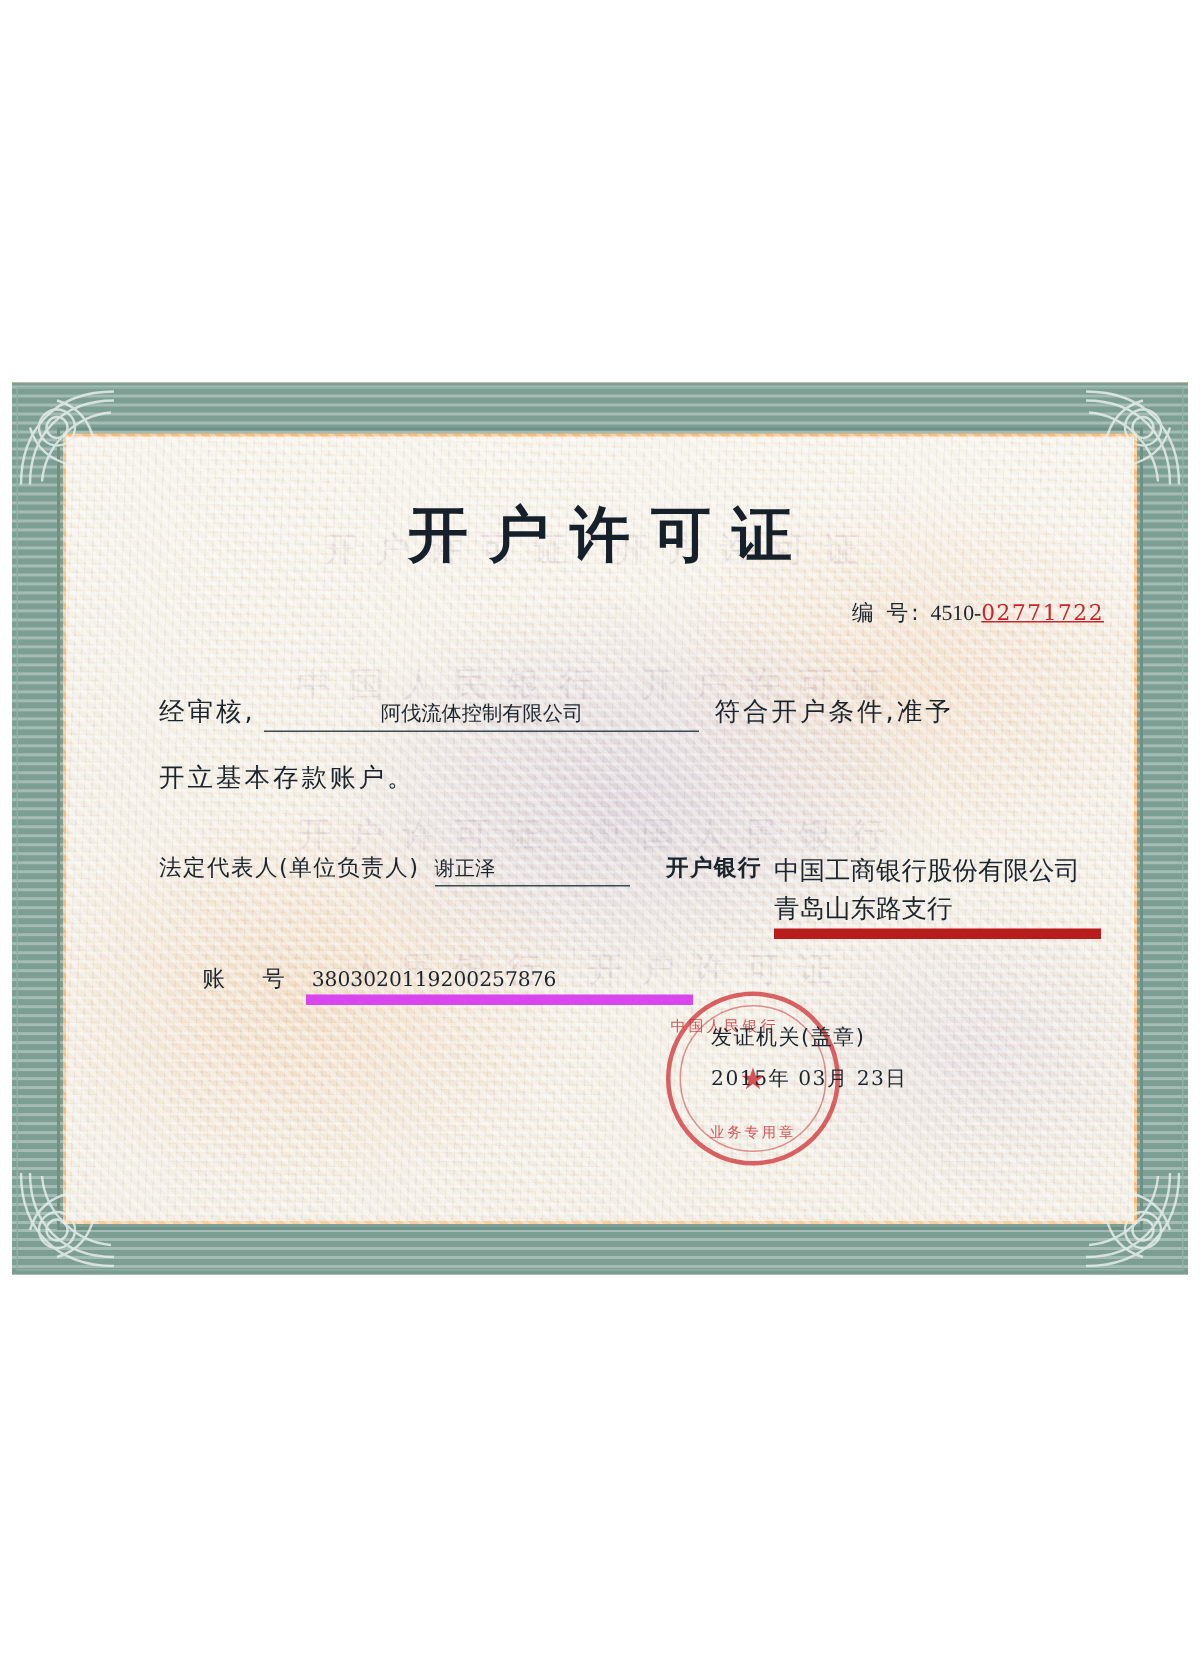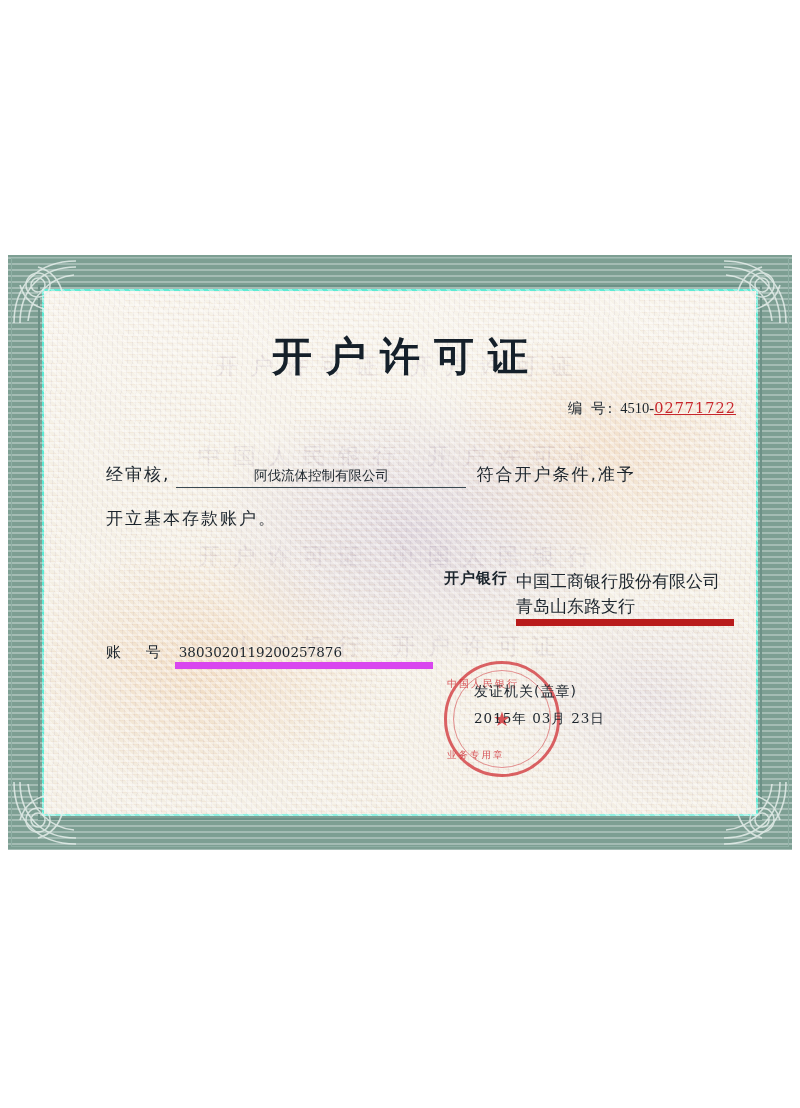--- a/index.html
+++ b/index.html
@@ -15,21 +15,21 @@
     overflow: hidden;
   }
 
   
   #certificate {
     position: absolute;
     left: 8px;
     top: 255px;
     width: 784px;
     height: 595px;
-    background: #5eead4;
+    background: #fdba74;
     box-sizing: border-box;
   }
 
   
   .border-band {
     position: absolute;
     inset: 0;
     box-sizing: border-box;
     border: 34px solid #7d9f93;
     border-image: none;
@@ -196,21 +196,21 @@
     width: 218px;
     margin-left: 8px;
     vertical-align: top;
     font-size: 17px;
     line-height: 1.45;
     border-bottom: 7px solid #b91c1c;
     padding-bottom: 1px;
   }
 
   #account-row { left: 62px; top: 352px; font-size: 15px; }
-  #account-row .label { letter-spacing: 10px; }
+  #account-row .label { letter-spacing: 10px; margin-left: 29px; }
   #account-row .value {
     display: inline-block;
     min-width: 250px;
     margin-left: 4px;
     border-bottom: 7px solid #d946ef;
     padding: 0 4px 2px 4px;
     font-family: "DejaVu Serif", serif;
     font-size: 13.5px;
   }
 
@@ -254,20 +254,21 @@
   #seal .seal-top {
     position: absolute;
     left: 0; right: 0; top: 13px;
     text-align: left;
     font-size: 10px;
     letter-spacing: 2px;
   }
   #seal .seal-bottom {
     position: absolute;
     left: 0; right: 0; bottom: 12px;
+    text-align: center;
     font-size: 9.5px;
     letter-spacing: 2px;
   }
 </style>
 </head>
 <body>
 
 <div id="certificate">
 
   <div id="paper">
@@ -334,20 +335,23 @@
     <div class="row" id="number-row">
       <span class="label">编 号:</span><span class="prefix">4510-</span><span class="serial">02771722</span>
     </div>
 
     <div class="row" id="clause-line1">
       <span class="lead">经审核,</span><span class="company">阿伐流体控制有限公司</span><span class="tail">符合开户条件,准予</span>
     </div>
 
     <div class="row" id="clause-line2">开立基本存款账户。</div>
 
+    <div class="row" id="rep-row">
+      <span class="label">法定代表人(单位负责人)</span><span class="value">谢正泽</span>
+    </div>
 
     <div class="row" id="bank-row">
       <span class="label">开户银行</span><span class="value">中国工商银行股份有限公司青岛山东路支行</span>
     </div>
 
     <div class="row" id="account-row">
       <span class="label">账 号</span><span class="value">3803020119200257876</span>
     </div>
 
     <div id="seal">

